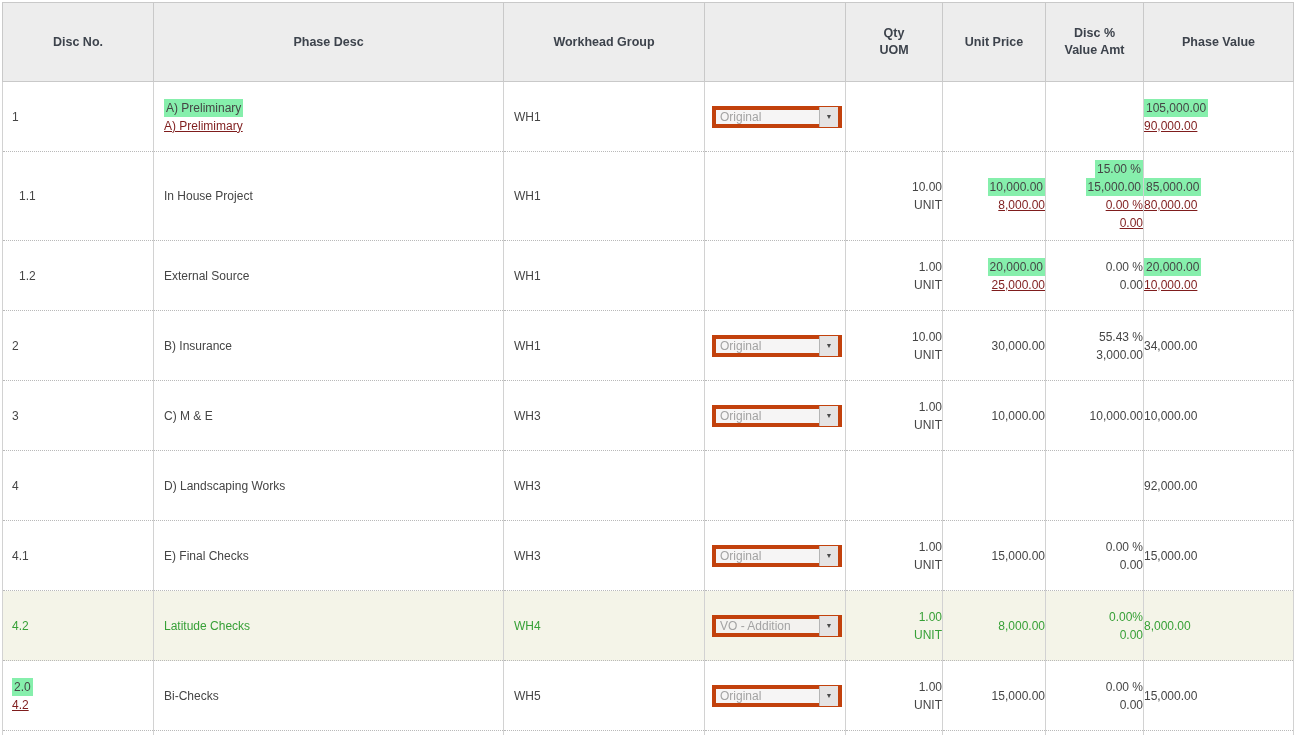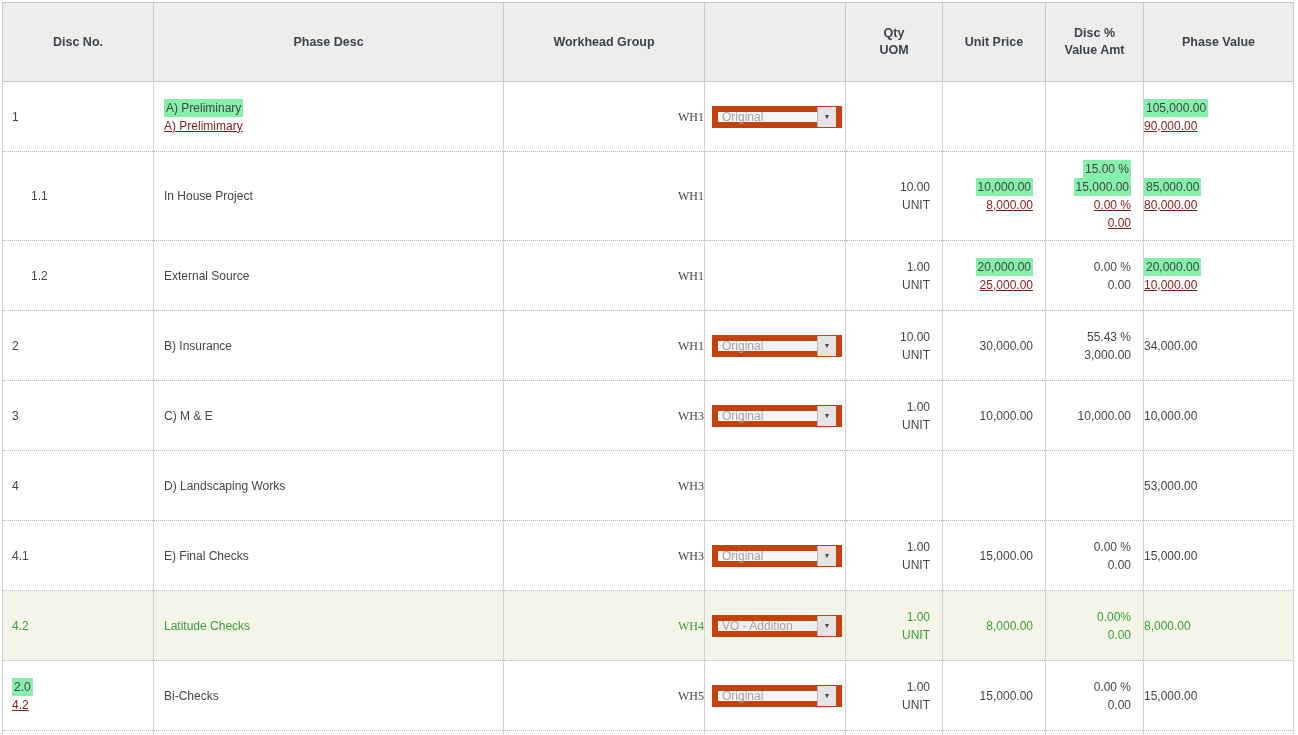--- a/index.html
+++ b/index.html
@@ -5,31 +5,31 @@
   html,body{margin:0;padding:0;background:#ffffff;}
   body{font-family:"Liberation Sans","DejaVu Sans",sans-serif;font-size:12px;color:#454545;}
   .wrap{padding:2px 0 0 2px;}
   table.phase-table{border-collapse:collapse;table-layout:fixed;width:1291px;background:#fff;}
   th{background:#ededed;border:1px solid #c9c9c9;height:78px;font-weight:bold;color:#3d434c;
      font-size:12.5px;text-align:center;vertical-align:middle;line-height:17px;padding:0;}
   td{border-left:1px solid #d2d2d2;border-right:1px solid #d2d2d2;border-bottom:1px dotted #b9b9b9;
      vertical-align:middle;height:53px;padding:8px 0;line-height:18px;}
   tr:last-child td{border-bottom:1px solid #b2b2b2;}
   .c-phase{text-align:left;padding-left:9px;}
-  .c-phase.indent{padding-left:28px;margin-left:44px;}
+  .c-phase.indent{padding-left:16px;margin-left:44px;}
   .c-desc{text-align:left;padding-left:10px;}
-  .c-wh{text-align:right;padding-left:10px;font-family:Liberation Serif, serif;}
+  .c-wh{text-align:left;padding-left:10px;}
   .c-dd{text-align:left;padding-left:7px;padding-right:4px;}
-  .c-qty,.c-price,.c-disc{text-align:right;padding-right:12px;}
+  .c-qty,.c-price,.c-disc{text-align:right;}
   .c-value{text-align:left;padding-right:24px;}
   .hl{background:#86efac;padding:0 2px;display:inline-block;}
   .old{color:#7f1d1d;text-decoration:underline;}
   tr.vo-addition td{background:#f4f4e8;color:#37a037;}
   
-  .select{width:130px;height:22px;border:6px solid #c2410c;background:rgba(243,241,241,0.75);
+  .select{width:130px;height:22px;border:4px solid #c2410c;background:rgba(243,241,241,0.75);
           display:flex;align-items:center;justify-content:space-between;color:#a3a3a3;
           box-sizing:border-box;cursor:default;}
   .select-text{padding-left:4px;white-space:nowrap;overflow:hidden;}
   .select-arrow{width:18px;height:20px;background:#e5e3e3;border-left:1px solid #b5b5b5;
           display:flex;align-items:center;justify-content:center;color:#4a4a4a;font-size:7px;flex:0 0 18px;}
   .header-line{display:block;}
 </style>
 </head>
 <body>
 
@@ -234,21 +234,21 @@
             <div>D) Landscaping Works</div>
           </td>
           <td class="c-wh">
             <div>WH3</div>
           </td>
           <td class="c-dd"></td>
           <td class="c-qty"></td>
           <td class="c-price"></td>
           <td class="c-disc"></td>
           <td class="c-value">
-            <div>53,000.00</div>
+            <div>92,000.00</div>
           </td>
         </tr>
         <tr>
           <td class="c-phase">
             <div>4.1</div>
           </td>
           <td class="c-desc">
             <div>E) Final Checks</div>
           </td>
           <td class="c-wh">

